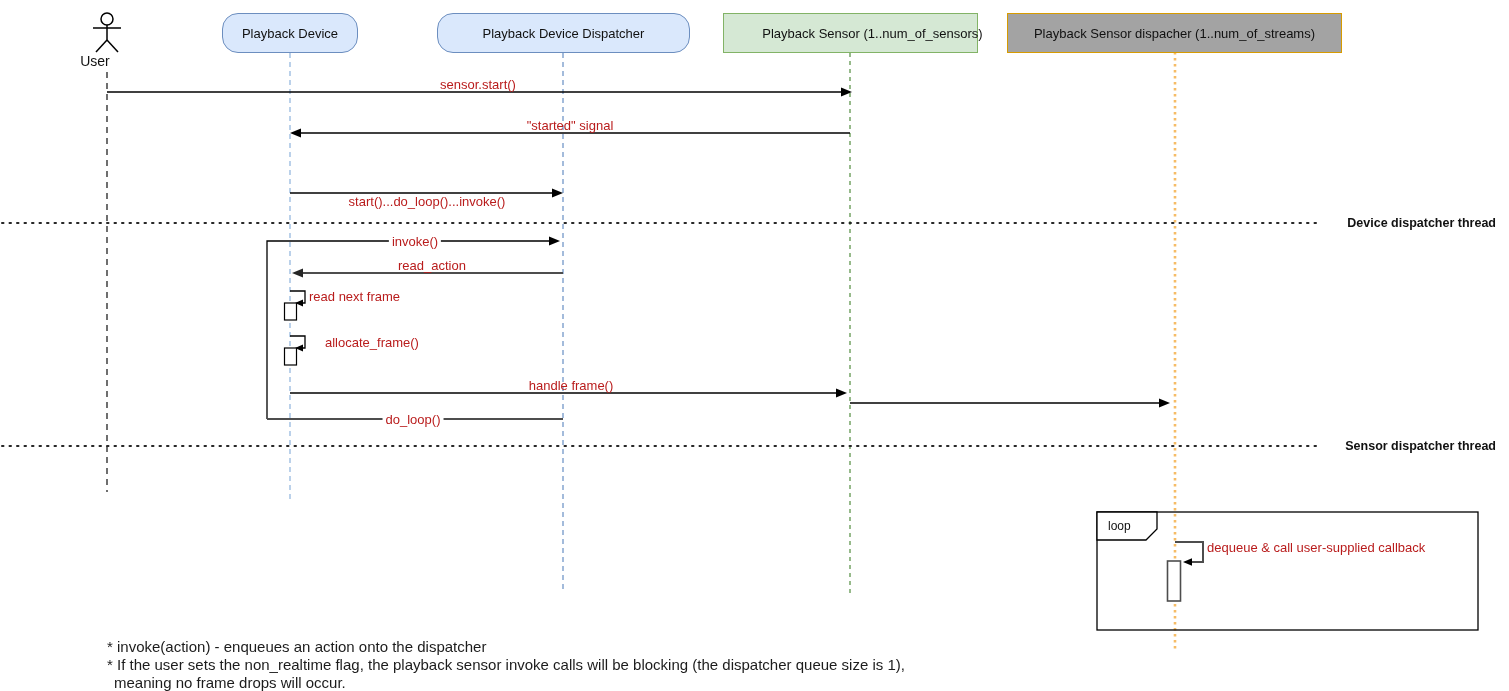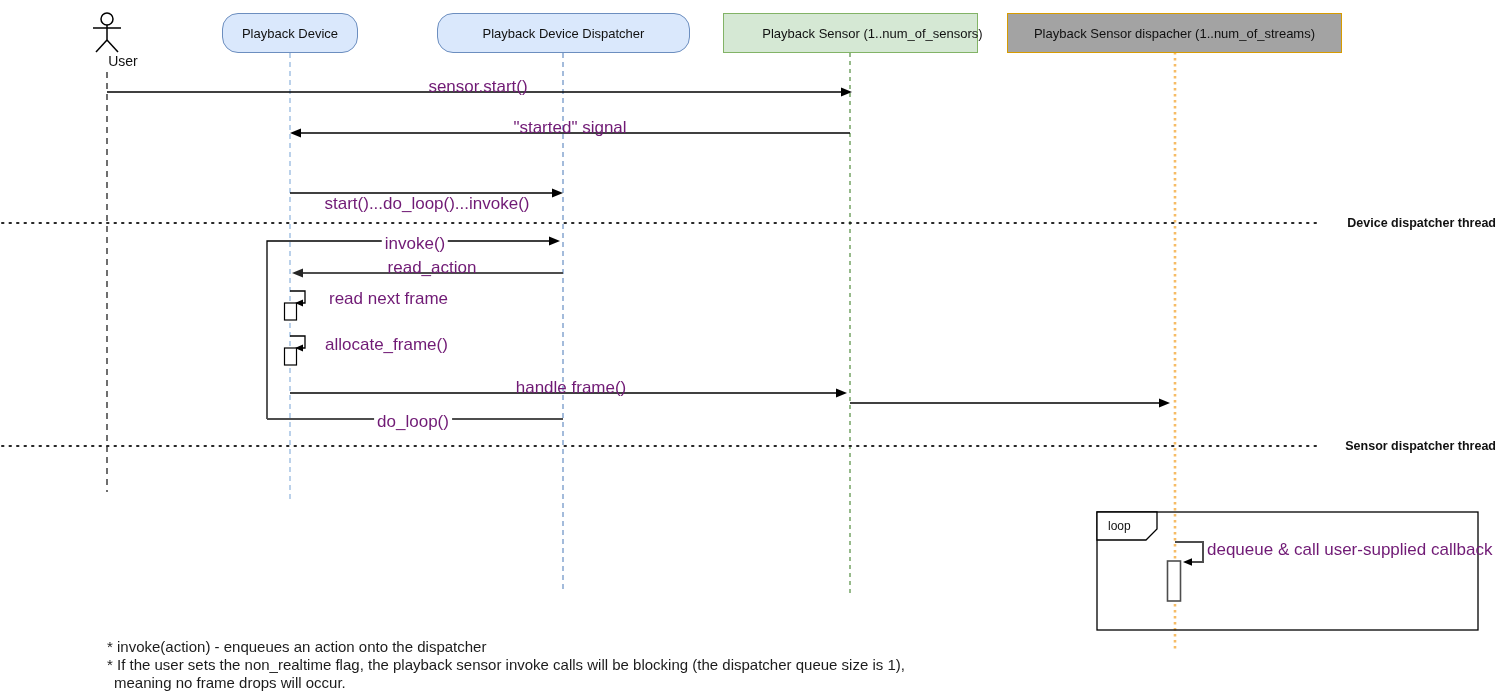--- a/index.html
+++ b/index.html
@@ -10,28 +10,28 @@
   svg.layer{position:absolute;left:0;top:0;}
   .participant{
     position:absolute;top:13px;height:40px;box-sizing:border-box;
     display:flex;align-items:center;justify-content:center;
     font-size:13px;border:1px solid #000;white-space:nowrap;
   }
   .p-blue{background:#dae8fc;border-color:#6c8ebf;border-radius:16px;}
   .p-green{background:#d5e8d4;border-color:#82b366;}
   .p-orange{background:#a3a3a3;border-color:#d79b00;}
   .msg-label{
-    position:absolute;font-size:17px;white-space:nowrap;color:#701a75;
+    position:absolute;font-size:13px;white-space:nowrap;color:#b91c1c;
     transform:translateX(-50%);
   }
   .msg-label.left-align{transform:none;}
   .msg-label.on-line{background:#ffffff;padding:0 3px;}
   .msg-label.two-line{text-align:center;line-height:15px;}
   .actor-label{
-    position:absolute;left:123px;top:53px;transform:translateX(-50%);
+    position:absolute;left:95px;top:53px;transform:translateX(-50%);
     font-size:14px;color:#111;
   }
   .thread-label{
     position:absolute;right:13px;font-size:12.5px;font-weight:bold;
     white-space:nowrap;color:#111;
   }
   .loop-title{
     position:absolute;left:1108px;top:519px;font-size:12px;color:#111;
   }
   .footnotes{
@@ -126,21 +126,21 @@
     <span>Playback Sensor dispacher (1..num_of_streams)</span>
   </div>
 
   <div class="actor-label">User</div>
 
   <div class="msg-label" style="left:478px;top:77px;">sensor.start()</div>
   <div class="msg-label" style="left:570px;top:118px;">"started" signal</div>
   <div class="msg-label" style="left:427px;top:178px;margin-top:16px;">start()...do_loop()...invoke()</div>
   <div class="msg-label on-line" style="left:415px;top:234px;">invoke()</div>
   <div class="msg-label" style="left:432px;top:258px;">read_action</div>
-  <div class="msg-label left-align" style="left:309px;top:289px;margin-left:20px;">read next frame</div>
+  <div class="msg-label left-align" style="left:309px;top:289px;">read next frame</div>
   <div class="msg-label left-align" style="left:325px;top:335px;">allocate_frame()</div>
   <div class="msg-label" style="left:571px;top:378px;">handle frame()</div>
   <div class="msg-label on-line" style="left:413px;top:412px;">do_loop()</div>
   <div class="msg-label left-align" style="left:1207px;top:540px;">dequeue &amp; call user-supplied callback</div>
 
   <div class="thread-label" style="top:216px;">Device dispatcher thread</div>
   <div class="thread-label" style="top:439px;">Sensor dispatcher thread</div>
 
   <div class="loop-title">loop</div>
 

